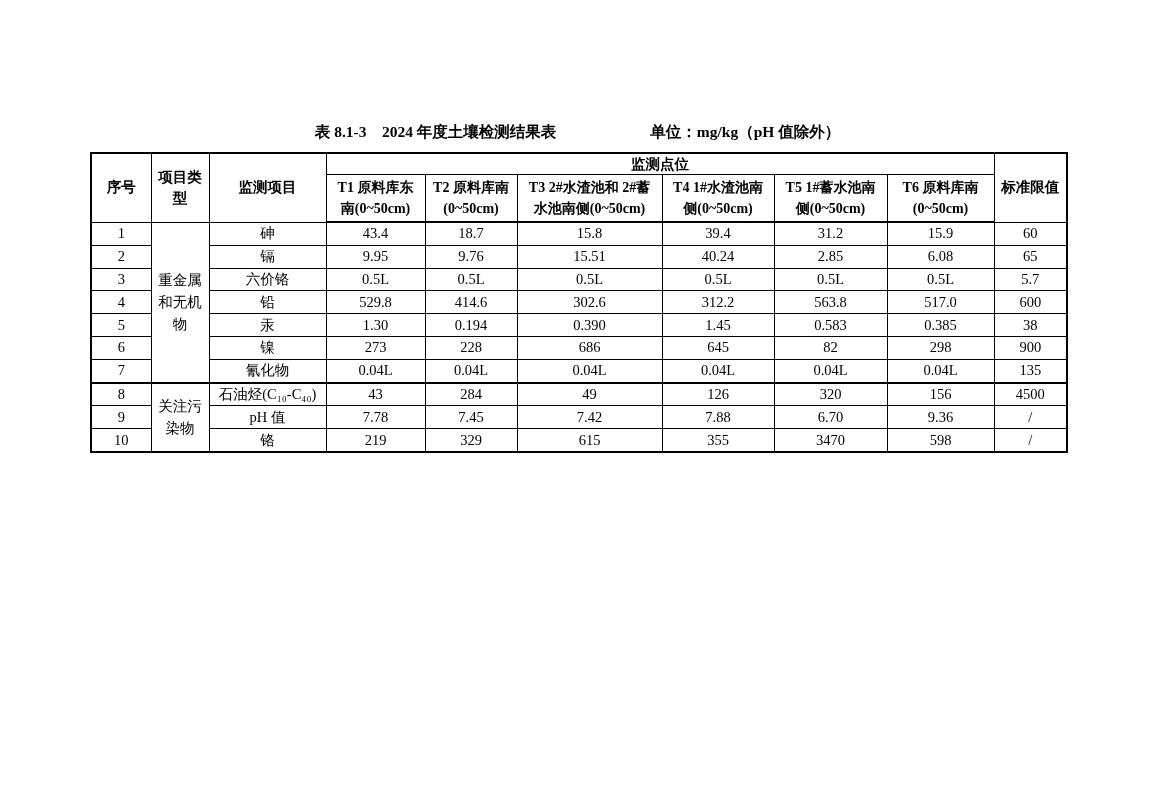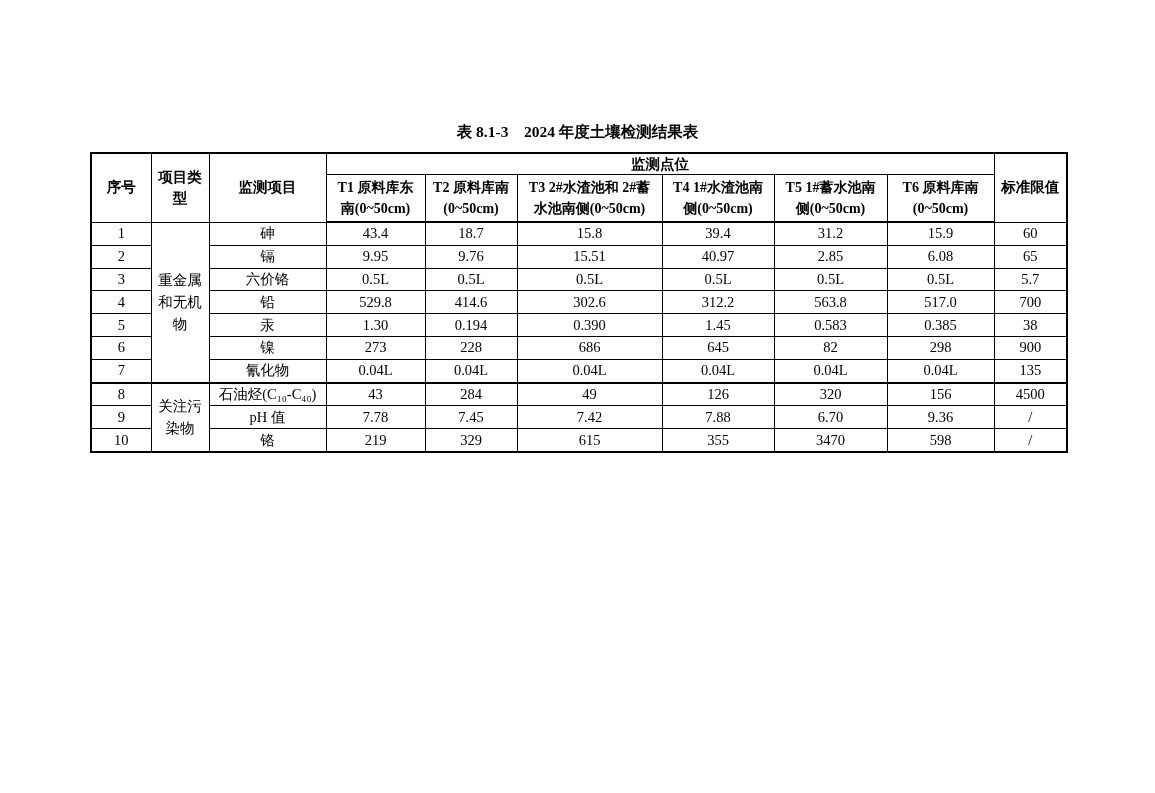--- a/index.html
+++ b/index.html
@@ -66,20 +66,21 @@
     font-size: 13px;
   }
 </style>
 </head>
 <body>
 
 <div class="page">
 
   <div class="title-row">
     <span>表 8.1-3　2024 年度土壤检测结果表</span>
+    <span>单位：mg/kg（pH 值除外）</span>
   </div>
 
   <table class="results">
     <colgroup>
       <col style="width:60px">
         <col style="width:58px">
         <col style="width:117px">
       <col style="width:99px">
         <col style="width:92px">
         <col style="width:145px">
@@ -126,21 +127,21 @@
         <td>31.2</td>
         <td>15.9</td>
         <td>60</td>
       </tr>
       <tr>
         <td>2</td>
         <td>镉</td>
         <td>9.95</td>
         <td>9.76</td>
         <td>15.51</td>
-        <td>40.97</td>
+        <td>40.24</td>
         <td>2.85</td>
         <td>6.08</td>
         <td>65</td>
       </tr>
       <tr>
         <td>3</td>
         <td>六价铬</td>
         <td>0.5L</td>
         <td>0.5L</td>
         <td>0.5L</td>
@@ -151,21 +152,21 @@
       </tr>
       <tr>
         <td>4</td>
         <td>铅</td>
         <td>529.8</td>
         <td>414.6</td>
         <td>302.6</td>
         <td>312.2</td>
         <td>563.8</td>
         <td>517.0</td>
-        <td>700</td>
+        <td>600</td>
       </tr>
       <tr>
         <td>5</td>
         <td>汞</td>
         <td>1.30</td>
         <td>0.194</td>
         <td>0.390</td>
         <td>1.45</td>
         <td>0.583</td>
         <td>0.385</td>

